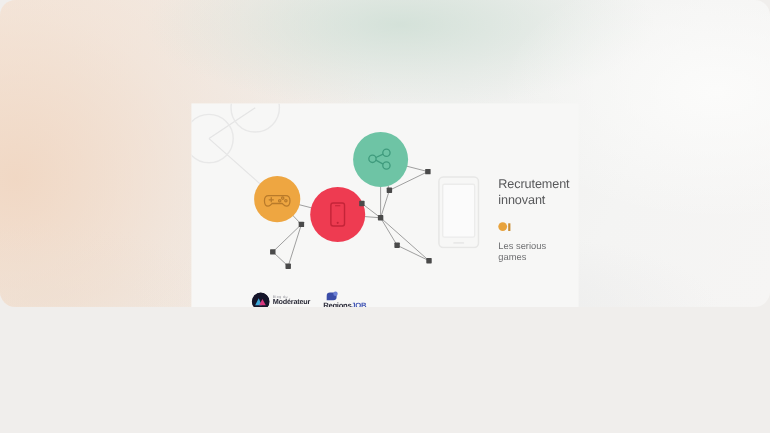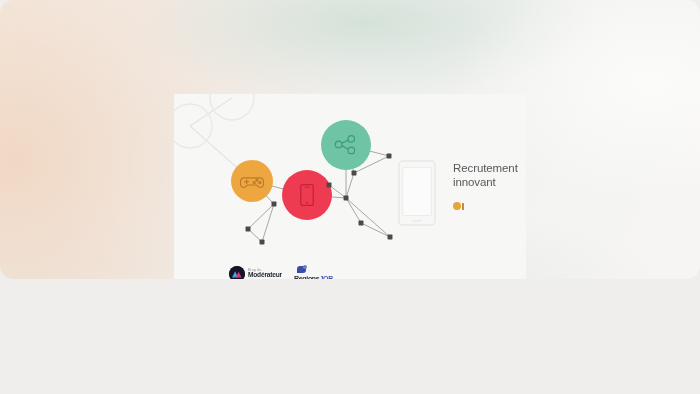--- a/index.html
+++ b/index.html
@@ -278,20 +278,22 @@
       <rect x="4.5" y="7.5" width="29" height="48" rx="1.5" fill="#fbfbfb" stroke="#ececeb" stroke-width="1.2"></rect>
       <rect x="14" y="60" width="10" height="1.6" rx="0.8" fill="#e9e9e8"></rect>
     </svg>
 
     <div id="text-block">
       <div id="headline">Recrutement
 innovant</div>
       <div id="bullet-row">
         <span id="bullet-badge"></span>
       </div>
+      <div id="bullet-text">Les serious
+games</div>
     </div>
 
     <div id="footer-logos">
 
       <div class="logo">
         <span class="logo-mark-bdm">
           <svg viewBox="0 0 16 16" width="16" height="16">
             <circle cx="8" cy="8" r="8" fill="#15152a"></circle>
             <path d="M3 11.6 L6.2 5.2 L9.0 11.6 Z" fill="#3ea8d8"></path>
             <path d="M6.6 11.6 L9.6 5.8 L12.6 11.6 Z" fill="#d9377e"></path>

